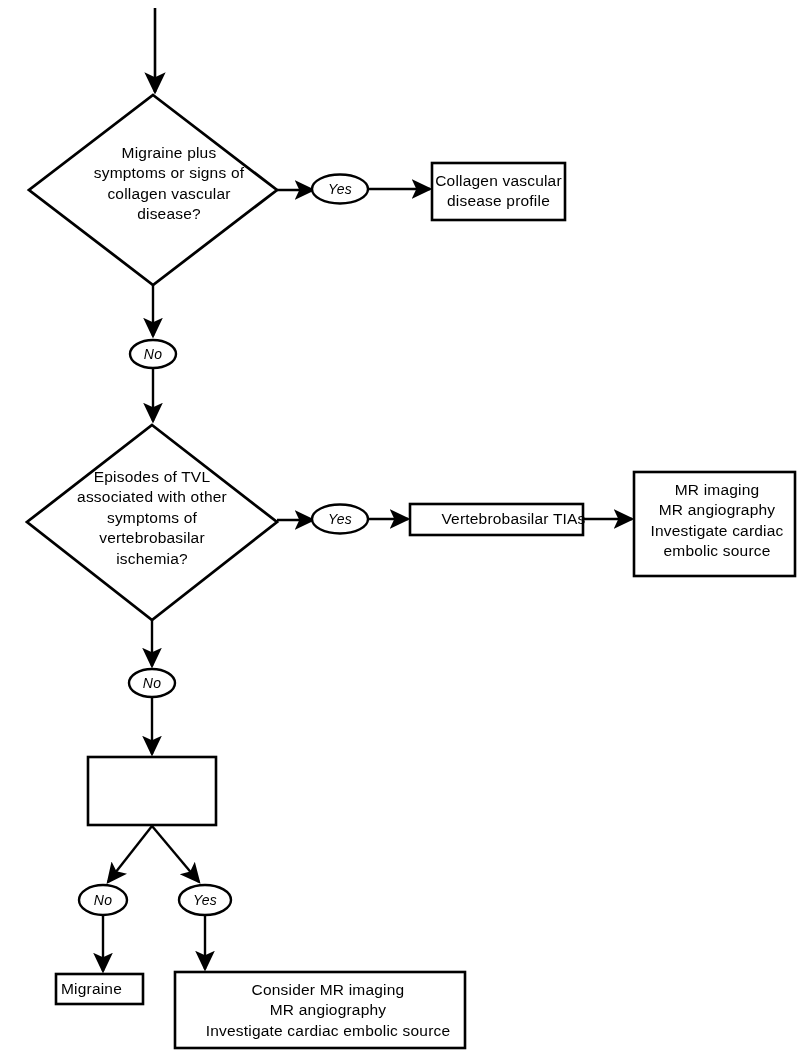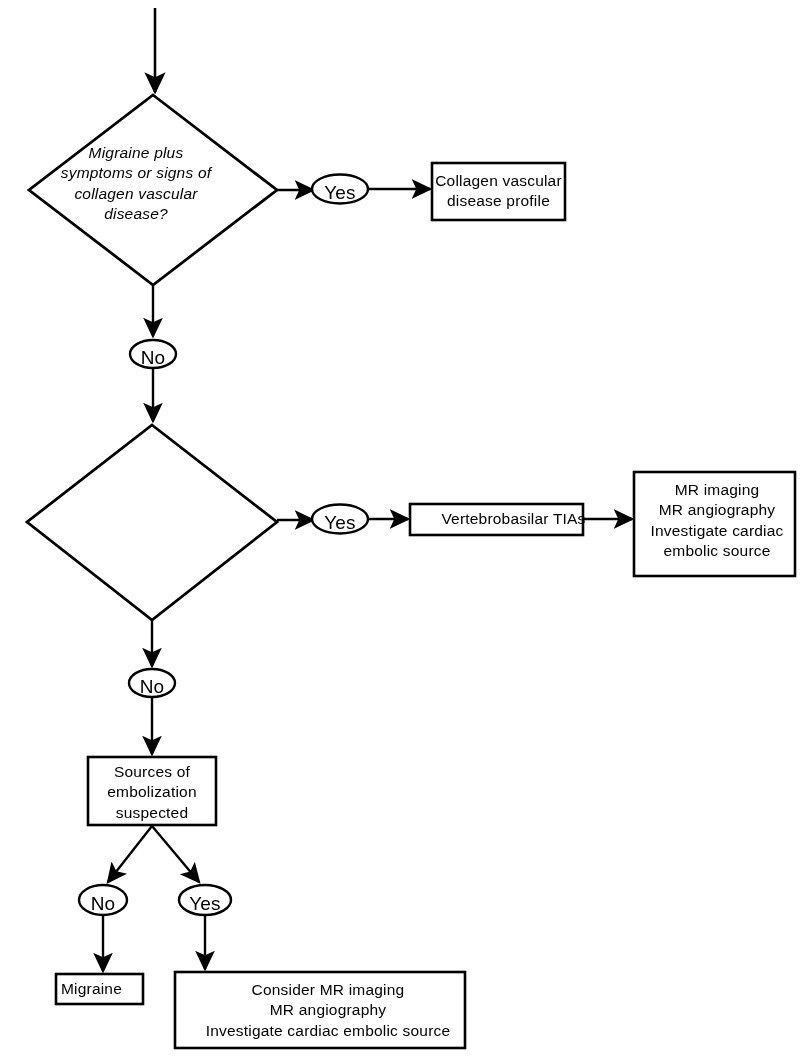--- a/index.html
+++ b/index.html
@@ -39,23 +39,24 @@
     letter-spacing: 0.2px;
   }
   .box-text {
     font-size: 15.5px;
     letter-spacing: 0.2px;
   }
   .box-text-left {
     text-align: center;
   }
   .label-text {
-    font-size: 19px;
+    font-size: 14px;
     text-align: center;
     letter-spacing: 0.2px;
+    font-style: italic;
   }
 </style>
 </head>
 <body>
 
 <div id="flowchart-root">
 
   <svg id="flow-svg" viewBox="0 0 800 1062">
     <defs>
       <marker id="arrowhead" markerWidth="9" markerHeight="9" refX="7.6" refY="4.5" orient="auto" markerUnits="strokeWidth">
@@ -113,47 +114,49 @@
 
     <line x1="103" y1="915" x2="103" y2="971" stroke="#000000" stroke-width="2.4" marker-end="url(#arrowhead)"></line>
 
     <rect x="56" y="974" width="87" height="30" fill="#ffffff" stroke="#000000" stroke-width="2.6"></rect>
 
     <line x1="205" y1="915" x2="205" y2="969" stroke="#000000" stroke-width="2.4" marker-end="url(#arrowhead)"></line>
 
     <rect x="175" y="972" width="290" height="76" fill="#ffffff" stroke="#000000" stroke-width="2.6"></rect>
   </svg>
 
-  <div class="node-text diamond-text" style="left:16px; top:143px; width:240px;font-style:italic;">Migraine  plus
+  <div class="node-text diamond-text" style="left:49px; top:143px; width:240px;">Migraine  plus
 symptoms or signs of
 collagen  vascular
 disease?</div>
 
   <div class="node-text box-text" style="left:432px; top:171px; width:133px;">Collagen  vascular
 disease  profile</div>
 
   <div class="node-text label-text" style="left:312px; top:180px; width:56px;">Yes</div>
 
   <div class="node-text label-text" style="left:130px; top:345px; width:46px;">No</div>
 
+  <div class="node-text diamond-text" style="left:32px; top:467px; width:240px;">Episodes of TVL
+associated with other
+symptoms of
+vertebrobasilar
+ischemia?</div>
 
   <div class="node-text label-text" style="left:312px; top:510px; width:56px;">Yes</div>
 
   <div class="node-text box-text" style="left:410px; top:509px; width:207px;">Vertebrobasilar  TIAs</div>
 
   <div class="node-text box-text box-text-left" style="left:642px; top:480px; width:150px;">MR  imaging
 MR  angiography
 Investigate  cardiac
    embolic  source</div>
 
   <div class="node-text label-text" style="left:129px; top:674px; width:46px;">No</div>
 
-  <div class="node-text box-text" style="left:88px; top:762px; width:128px;">Sources of
-embolization
-suspected</div>
 
   <div class="node-text label-text" style="left:80px; top:891px; width:46px;">No</div>
 
   <div class="node-text label-text" style="left:177px; top:891px; width:56px;">Yes</div>
 
   <div class="node-text box-text" style="left:48px; top:979px; width:87px;">Migraine</div>
 
   <div class="node-text box-text box-text-left" style="left:192px; top:980px; width:272px;">Consider  MR  imaging
 MR  angiography
 Investigate  cardiac  embolic  source</div>

